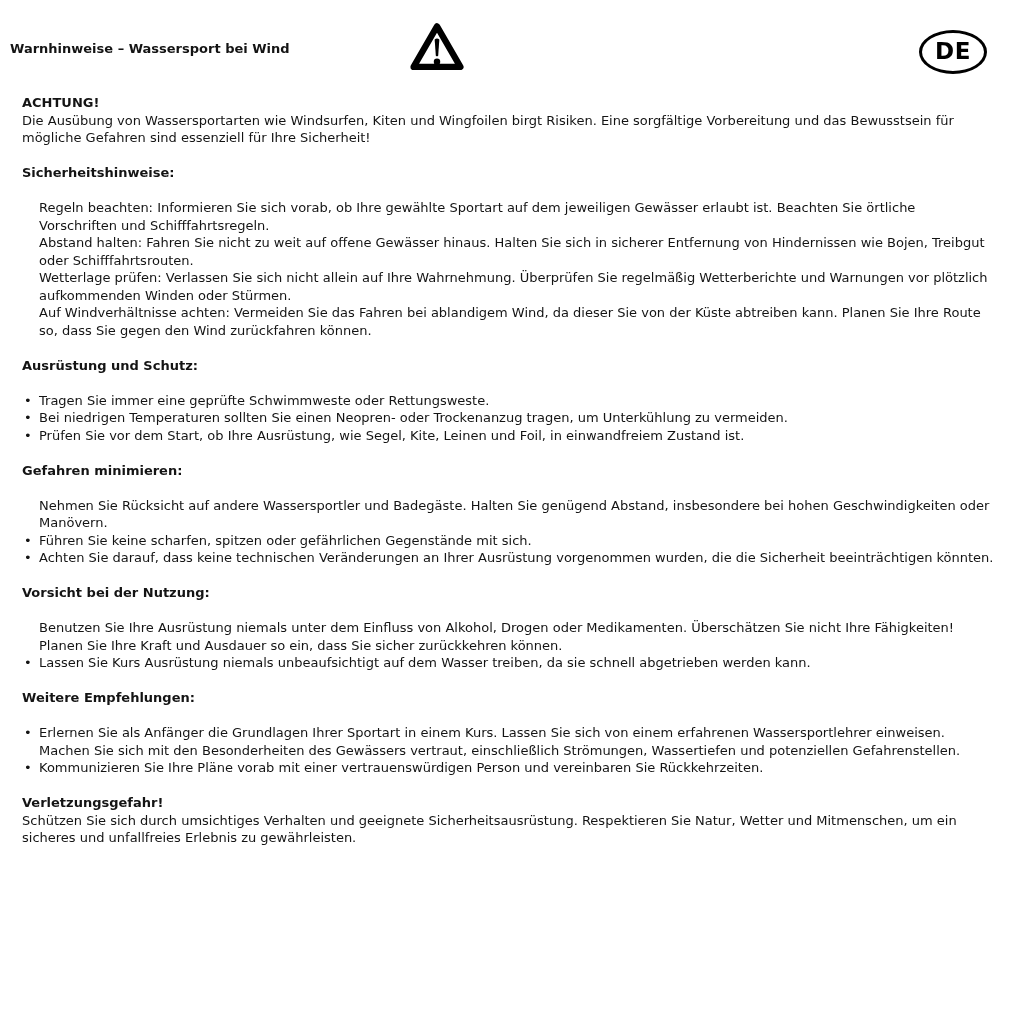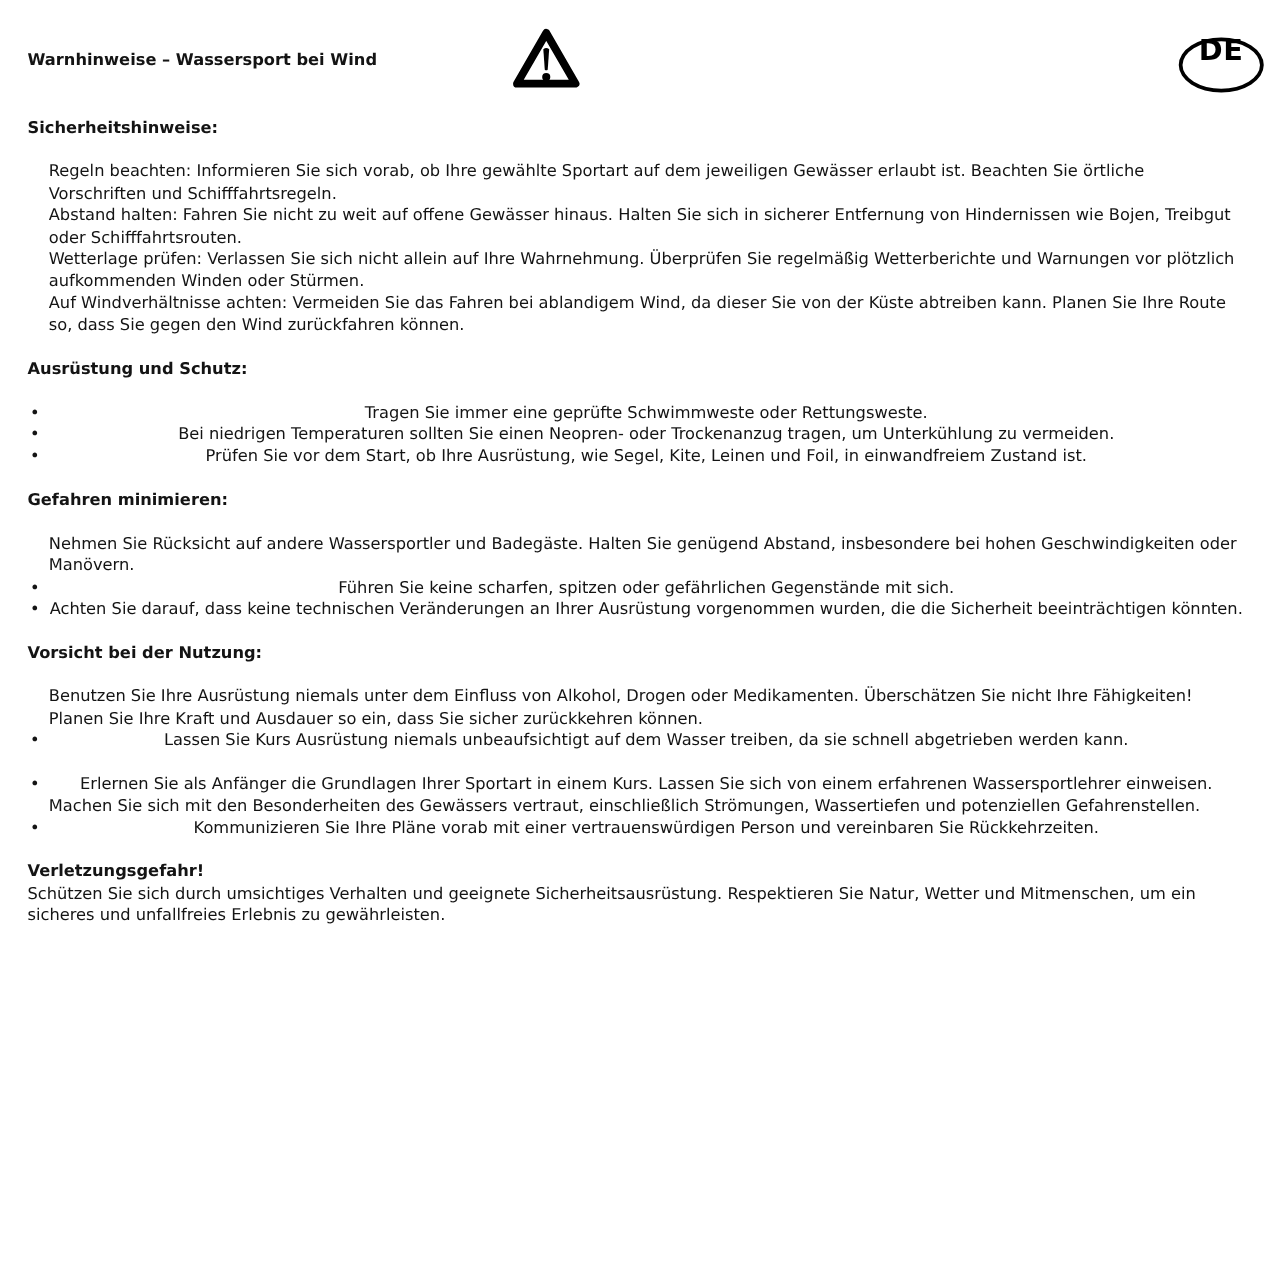--- a/index.html
+++ b/index.html
@@ -9,43 +9,43 @@
     background: #ffffff;
     color: #141414;
     font-family: "DejaVu Sans", "Liberation Sans", sans-serif;
     font-size: 13px;
     line-height: 17.5px;
   }
   .page { position: relative; width: 1020px; height: 1026px; overflow: hidden; }
 
   
   header { position: relative; height: 94px; }
-  .title-block { position: absolute; left: 22px; top: 40px; font-weight: bold; }
+  .title-block { position: absolute; left: 10px; top: 40px; font-weight: bold; }
   .warning-triangle { position: absolute; left: 410px; top: 18px; }
   .lang-badge {
-    position: absolute; left: 943px; top: 30px;
+    position: absolute; left: 919px; top: 30px;
     width: 62px; height: 38px;
     border: 3.5px solid #000; border-radius: 50%;
-    display: flex; align-items: flex-start; justify-content: center;
+    display: flex; align-items: center; justify-content: center;
     font-weight: bold; font-size: 23px; color: #000;
     letter-spacing: 0.5px;
   }
 
   
   main { margin-left: 22px; width: 973px; }
   section { margin: 0 0 17.5px 0; }
   h2 {
     font-size: 13px; line-height: 17.5px; font-weight: bold;
     margin: 0 0 17.5px 0; padding: 0;
   }
   h2.tight { margin-bottom: 0; }
   p { margin: 0; padding: 0; }
   p.indent { margin-left: 17px; }
   ul { margin: 0; padding: 0; list-style: none; }
-  li { position: relative; padding-left: 17px; text-align: center; }
+  li { position: relative; padding-left: 17px; }
   li::before { content: "\2022"; position: absolute; left: 2px; top: 0; }
 </style>
 </head>
 <body>
 
 <div class="page">
   <header>
     <div class="title-block">
       <div>Warnhinweise – Wassersport bei Wind</div>
     </div>
@@ -53,20 +53,24 @@
       <path d="M30 6 L56 51 L4 51 Z" fill="none" stroke="#000" stroke-width="7" stroke-linejoin="round"></path>
       <path d="M27.4 20.5 Q30 18.3 32.6 20.5 L31.3 38.6 Q30 39.8 28.7 38.6 Z" fill="#000"></path>
       <circle cx="30" cy="45.2" r="3.6" fill="#000"></circle>
     </svg>
     <div class="lang-badge">
       <span>DE</span>
     </div>
   </header>
 
   <main id="sections">
+      <section>
+        <h2 class="tight">ACHTUNG!</h2>
+        <p>Die Ausübung von Wassersportarten wie Windsurfen, Kiten und Wingfoilen birgt Risiken. Eine sorgfältige Vorbereitung und das Bewusstsein für mögliche Gefahren sind essenziell für Ihre Sicherheit!</p>
+      </section>
       <section>
         <h2>Sicherheitshinweise:</h2>
         <p class="indent">Regeln beachten: Informieren Sie sich vorab, ob Ihre gewählte Sportart auf dem jeweiligen Gewässer erlaubt ist. Beachten Sie örtliche Vorschriften und Schifffahrtsregeln.</p>
         <p class="indent">Abstand halten: Fahren Sie nicht zu weit auf offene Gewässer hinaus. Halten Sie sich in sicherer Entfernung von Hindernissen wie Bojen, Treibgut oder Schifffahrtsrouten.</p>
         <p class="indent">Wetterlage prüfen: Verlassen Sie sich nicht allein auf Ihre Wahrnehmung. Überprüfen Sie regelmäßig Wetterberichte und Warnungen vor plötzlich aufkommenden Winden oder Stürmen.</p>
         <p class="indent">Auf Windverhältnisse achten: Vermeiden Sie das Fahren bei ablandigem Wind, da dieser Sie von der Küste abtreiben kann. Planen Sie Ihre Route so, dass Sie gegen den Wind zurückfahren können.</p>
       </section>
       <section>
         <h2>Ausrüstung und Schutz:</h2>
         <ul>
@@ -84,20 +88,21 @@
         </ul>
       </section>
       <section>
         <h2>Vorsicht bei der Nutzung:</h2>
         <p class="indent">Benutzen Sie Ihre Ausrüstung niemals unter dem Einfluss von Alkohol, Drogen oder Medikamenten. Überschätzen Sie nicht Ihre Fähigkeiten! Planen Sie Ihre Kraft und Ausdauer so ein, dass Sie sicher zurückkehren können.</p>
         <ul>
           <li>Lassen Sie Kurs Ausrüstung niemals unbeaufsichtigt auf dem Wasser treiben, da sie schnell abgetrieben werden kann.</li>
         </ul>
       </section>
       <section>
+        <h2>Weitere Empfehlungen:</h2>
         <ul>
           <li>Erlernen Sie als Anfänger die Grundlagen Ihrer Sportart in einem Kurs. Lassen Sie sich von einem erfahrenen Wassersportlehrer einweisen.</li>
         </ul>
         <p class="indent">Machen Sie sich mit den Besonderheiten des Gewässers vertraut, einschließlich Strömungen, Wassertiefen und potenziellen Gefahrenstellen.</p>
         <ul>
           <li>Kommunizieren Sie Ihre Pläne vorab mit einer vertrauenswürdigen Person und vereinbaren Sie Rückkehrzeiten.</li>
         </ul>
       </section>
       <section>
         <h2 class="tight">Verletzungsgefahr!</h2>

